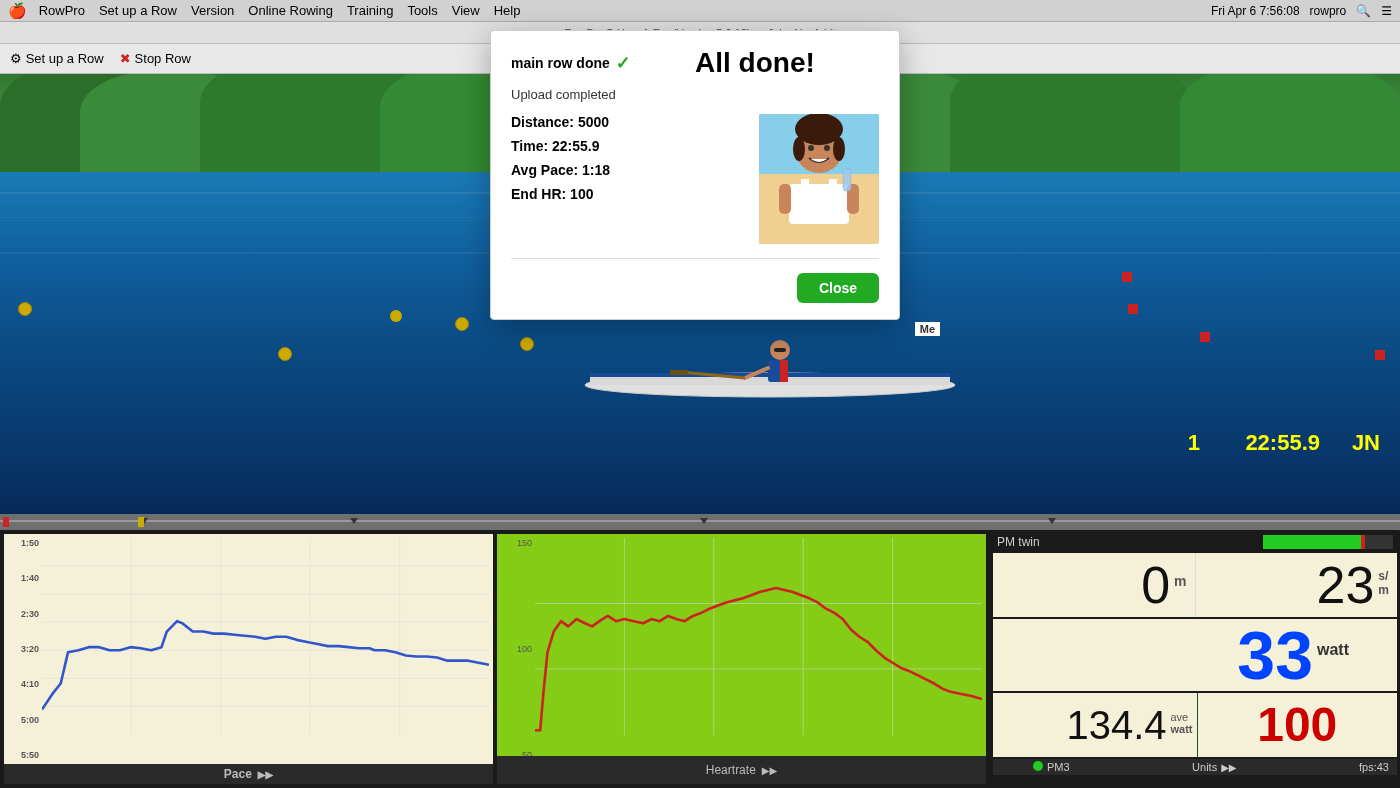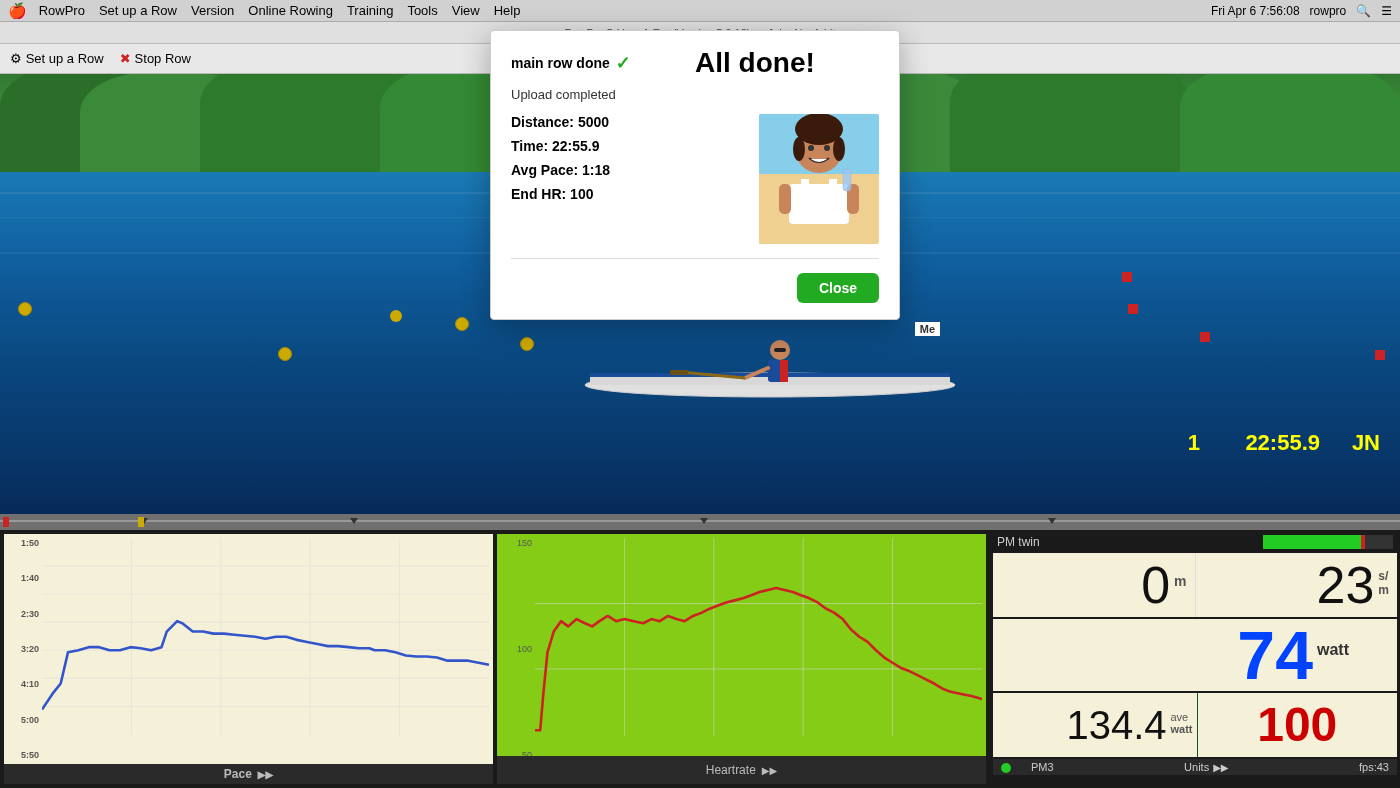--- a/index.html
+++ b/index.html
@@ -279,42 +279,42 @@
       <span style="font-size:52px;font-weight:300;color:#111;line-height:1;">23</span>
       <div style="display:flex;flex-direction:column;padding-left:4px;padding-bottom:4px;justify-content:flex-end;">
         <span style="font-size:12px;color:#555;font-weight:600;">s/</span>
         <span style="font-size:12px;color:#555;font-weight:600;">m</span>
       </div>
     </div>
   </div>
 
   <div style="display:flex;background:#f5f0d8;height:72px;margin-bottom:2px;align-items:center;">
     <div style="flex:1;display:flex;align-items:center;justify-content:flex-end;padding-right:4px;">
-      <span style="font-size:68px;font-weight:bold;color:#0044ff;line-height:1;">74</span>
+      <span style="font-size:68px;font-weight:bold;color:#0044ff;line-height:1;">33</span>
     </div>
     <div style="width:80px;display:flex;align-items:flex-end;padding-bottom:10px;">
       <span style="font-size:16px;color:#333;font-weight:600;">watt</span>
     </div>
   </div>
 
   <div style="display:flex;background:#f5f0d8;height:64px;margin-bottom:2px;">
     <div style="flex:1;display:flex;align-items:center;justify-content:flex-end;padding-right:4px;border-right:1px solid #14532d;">
       <span style="font-size:40px;font-weight:300;color:#111;line-height:1;">134.4</span>
       <div style="display:flex;flex-direction:column;padding-left:4px;padding-bottom:4px;justify-content:flex-end;">
         <span style="font-size:11px;color:#555;">ave</span>
         <span style="font-size:11px;color:#555;font-weight:600;">watt</span>
       </div>
     </div>
     <div style="flex:1;display:flex;align-items:center;justify-content:center;">
       <span style="font-size:48px;font-weight:bold;color:#cc0000;line-height:1;">100</span>
     </div>
   </div>
 
   <div style="display:flex;align-items:center;justify-content:space-between;padding:2px 8px;background:#2a2a2a;">
-    <div style="display:flex;align-items:flex-end;gap:20px;">
+    <div style="display:flex;align-items:flex-start;gap:4px;margin-left:32px;">
       <div style="width:10px;height:10px;background:#22cc22;border-radius:50%;"></div>
       <span style="color:#ccc;font-size:11px;">PM3</span>
     </div>
     <div style="display:flex;align-items:center;gap:4px;">
       <span style="color:#ccc;font-size:11px;">Units</span>
       <span style="color:#ccc;font-size:10px;">▶▶</span>
     </div>
     <span style="color:#ccc;font-size:11px;">fps:43</span>
   </div>
 </div>

